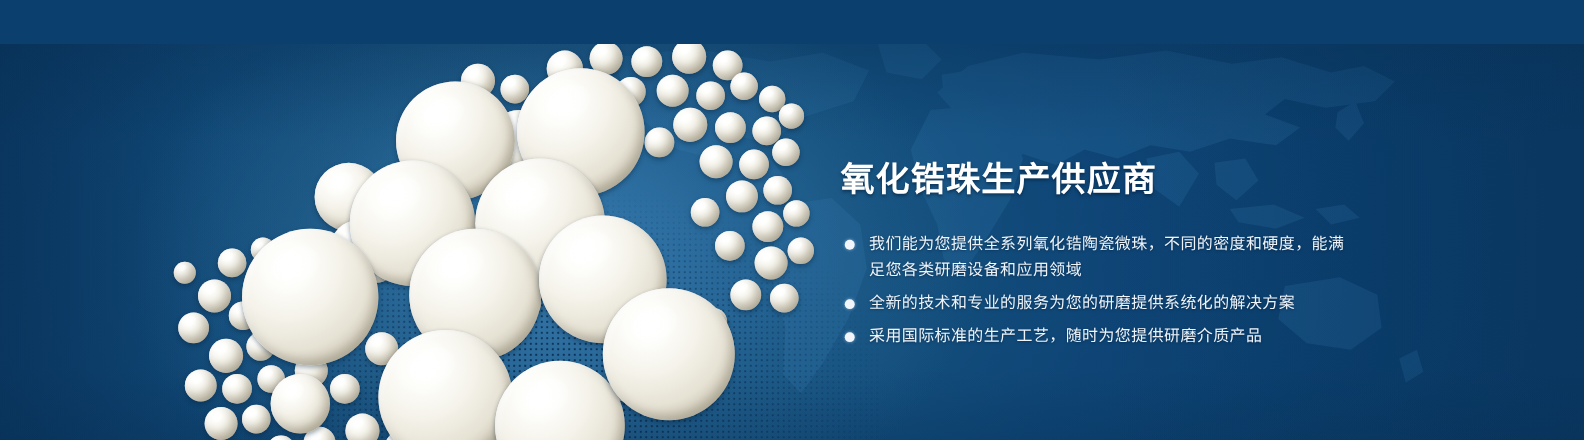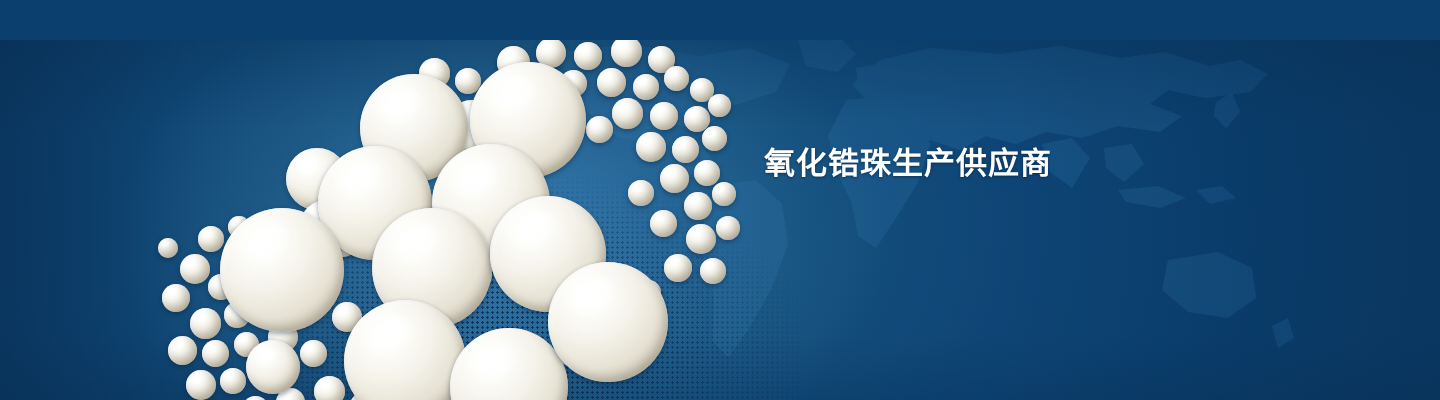--- a/index.html
+++ b/index.html
@@ -281,15 +281,29 @@
     <div class="bead" style="left:220px;top:168px;width:124px;height:124px;"></div>
     <div class="bead" style="left:372px;top:168px;width:120px;height:120px;"></div>
     <div class="bead" style="left:490px;top:156px;width:116px;height:116px;"></div>
     <div class="bead" style="left:344px;top:260px;width:122px;height:122px;"></div>
     <div class="bead" style="left:450px;top:288px;width:118px;height:118px;"></div>
     <div class="bead" style="left:548px;top:222px;width:120px;height:120px;"></div>
   </div>
 
   <div id="copy">
     <h1 id="headline">氧化锆珠生产供应商</h1>
+    <ul id="bullets">
+      <li>
+        <span class="dot"></span>
+        <span>我们能为您提供全系列氧化锆陶瓷微珠，不同的密度和硬度，能满足您各类研磨设备和应用领域</span>
+      </li>
+      <li>
+        <span class="dot"></span>
+        <span>全新的技术和专业的服务为您的研磨提供系统化的解决方案</span>
+      </li>
+      <li>
+        <span class="dot"></span>
+        <span>采用国际标准的生产工艺，随时为您提供研磨介质产品</span>
+      </li>
+    </ul>
   </div>
 
 </div>
 
 </body></html>

